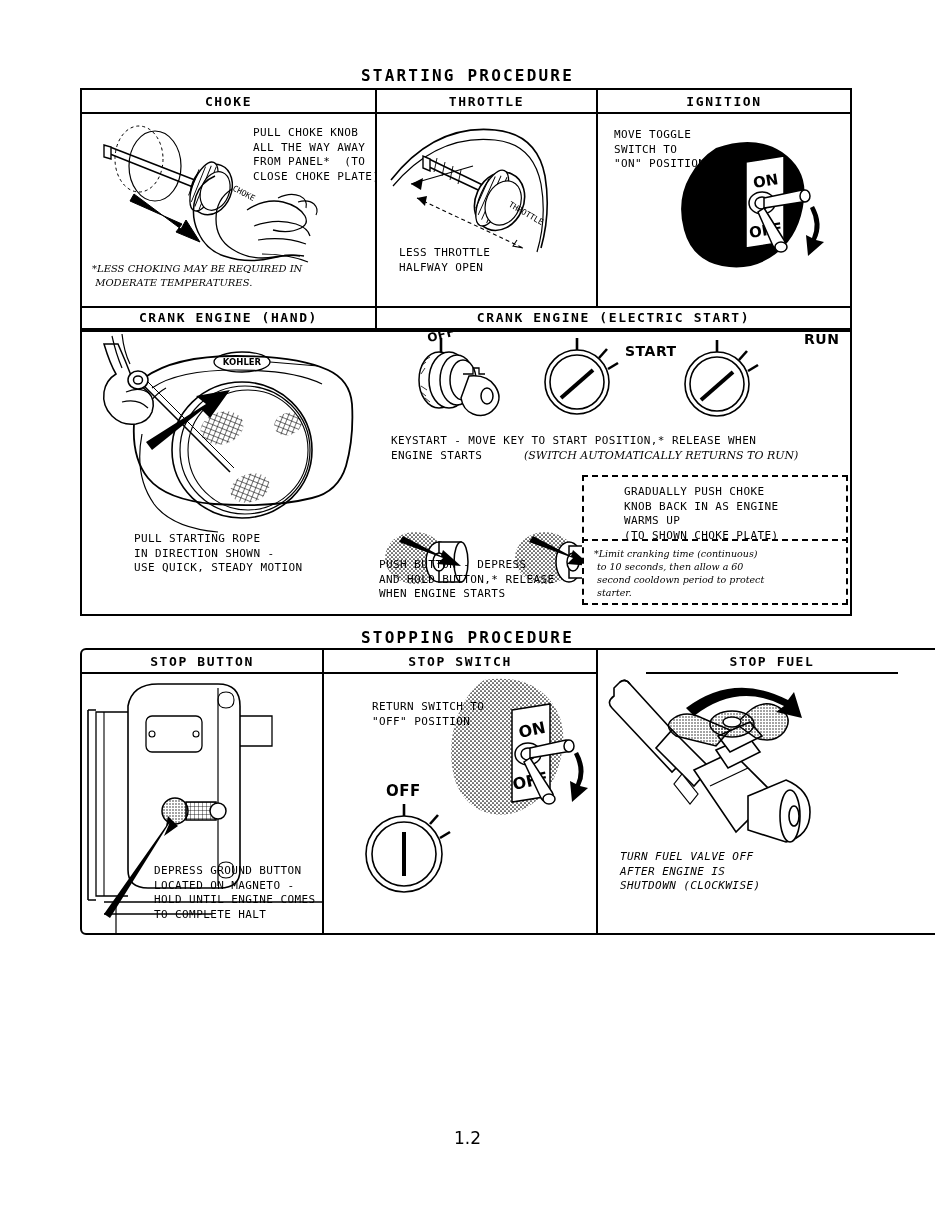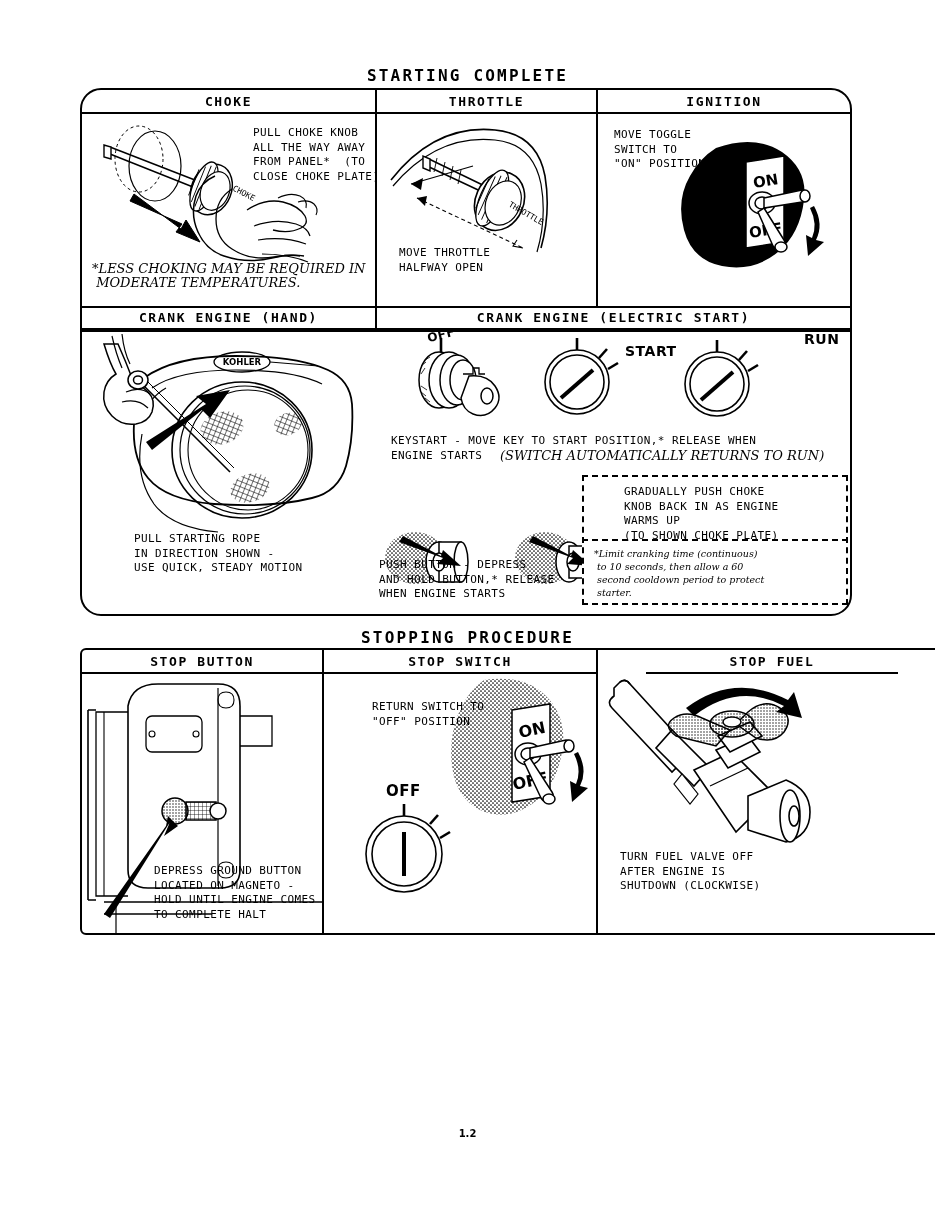--- a/index.html
+++ b/index.html
@@ -8,52 +8,52 @@
   .page{position:absolute;inset:0;}
 
   
   .sec-title{position:absolute;text-align:center;font-family:"DejaVu Sans Mono",monospace;
              font-weight:bold;font-size:16px;letter-spacing:2.2px;color:#000;width:100%;}
   #title-start{top:66px;}
   #title-stop{top:628px;}
 
   
   .tbl{position:absolute;border:2px solid #000;box-sizing:border-box;background:#fff;}
-  #tbl-start{left:80px;top:88px;width:772px;height:528px;border-radius:21px;}
+  #tbl-start{left:80px;top:88px;width:772px;height:528px;}
   #tbl-stop{left:80px;top:648px;width:905px;height:287px;border-radius:6px;}
 
   .hdr{position:absolute;box-sizing:border-box;border-bottom:2px solid #000;
        font-weight:bold;font-size:13px;letter-spacing:1.6px;
        display:flex;align-items:center;justify-content:center;height:24px;top:0;}
   .vdiv{position:absolute;width:2px;background:#000;}
   .hdiv{position:absolute;height:2px;background:#000;}
 
   .cell{position:absolute;box-sizing:border-box;overflow:hidden;}
 
   
   .cap{position:absolute;font-family:"DejaVu Sans Mono",monospace;font-size:11px;
        line-height:14.5px;letter-spacing:.4px;white-space:pre;color:#000;}
   .cap-it{position:absolute;font-family:"DejaVu Serif","Liberation Serif",serif;
-       font-style:italic;font-size:13px;line-height:14px;white-space:pre;color:#000;}
+       font-style:italic;font-size:10px;line-height:14px;white-space:pre;color:#000;}
   .knoblbl{position:absolute;font-family:"DejaVu Sans","Liberation Sans",sans-serif;
        font-size:12px;font-weight:bold;letter-spacing:.5px;color:#000;}
 
   .dashbox{position:absolute;border:2px dashed #000;box-sizing:border-box;background:#fff;}
   .dashline{position:absolute;border-top:2px dashed #000;}
 
   #pagenum{position:absolute;top:1128px;width:100%;text-align:center;
-           font-family:"DejaVu Sans","Liberation Sans",sans-serif;font-size:10px;font-weight:bold;}
+           font-family:"DejaVu Sans","Liberation Sans",sans-serif;font-size:17px;font-weight:normal;}
   svg{display:block;overflow:visible;}
 </style>
 </head>
 <body>
 
 <div class="page">
 
-  <div class="sec-title" id="title-start">STARTING  COMPLETE</div>
+  <div class="sec-title" id="title-start">STARTING  PROCEDURE</div>
 
   <div class="tbl" id="tbl-start">
 
     <div class="hdr" style="left:0;width:293px;">CHOKE</div>
     <div class="hdr" style="left:295px;width:219px;">THROTTLE</div>
     <div class="hdr" style="left:516px;width:252px;">IGNITION</div>
     <div class="vdiv" style="left:293px;top:0;height:24px;"></div>
     <div class="vdiv" style="left:514px;top:0;height:24px;"></div>
 
     <div class="cell" style="left:0;top:24px;width:293px;height:192px;">
@@ -126,21 +126,21 @@
         </g>
 
         <g stroke="#000" stroke-width="1.1" fill="none">
           <path d="M34 70 L96 52" stroke-dasharray="0"></path>
           <path d="M34 70 L46 64 L44 76 Z" fill="#000" stroke="none"></path>
           <path d="M40 84 L146 134" stroke-dasharray="4,3"></path>
           <path d="M40 84 L50 82 L48 92 Z" fill="#000" stroke="none"></path>
           <path d="M146 134 L136 132 L140 126"></path>
         </g>
       </svg>
-      <div class="cap" style="left:22px;top:132px;">MOVE THROTTLE
+      <div class="cap" style="left:22px;top:132px;">LESS THROTTLE
 HALFWAY OPEN</div>
     </div>
 
     <div class="cell" style="left:516px;top:24px;width:252px;height:192px;">
       <svg width="252" height="192" viewBox="0 0 252 192">
         <defs>
           <pattern id="stip1" width="4" height="4" patternUnits="userSpaceOnUse">
             <circle cx="1" cy="1" r="0168" fill="#000"></circle>
             <circle cx="1" cy="1" r="0.85" fill="#000"></circle>
             <circle cx="3" cy="3" r="0.85" fill="#000"></circle>
@@ -314,21 +314,21 @@
           <path d="M152 212 L196 228 L190 234 L214 236 L196 220 L194 226 L156 206 Z"></path>
         </g>
       </svg>
 
       <div class="knoblbl" style="left:50px;top:-2px;transform:rotate(-14deg);">OFF</div>
       <div class="knoblbl" style="left:248px;top:13px;font-size:14px;">START</div>
       <div class="knoblbl" style="left:383px;top:1px;font-size:14px;margin-left:44px;">RUN</div>
 
       <div class="cap" style="left:14px;top:104px;">KEYSTART - MOVE KEY TO START POSITION,* RELEASE WHEN
 ENGINE STARTS</div>
-      <div class="cap-it" style="left:123px;top:119px;font-size:13px;">(SWITCH AUTOMATICALLY RETURNS TO RUN)</div>
+      <div class="cap-it" style="left:147px;top:119px;font-size:11px;">(SWITCH AUTOMATICALLY RETURNS TO RUN)</div>
 
       <div class="cap" style="left:2px;top:228px;">PUSH BUTTON - DEPRESS
 AND HOLD BUTTON,* RELEASE
 WHEN ENGINE STARTS</div>
 
       <div class="dashbox" style="left:205px;top:145px;width:266px;height:130px;">
         <div class="cap" style="left:40px;top:8px;">GRADUALLY PUSH CHOKE
 KNOB BACK IN AS ENGINE
 WARMS UP
 (TO SHOWN CHOKE PLATE)</div>
@@ -477,20 +477,20 @@
           <path d="M78 62 q-14 -10 -2 -18 q12 -8 28 0 L132 56 L118 72 Z" fill="url(#stip5)"></path>
           <path d="M150 38 q16 -14 32 -4 q14 10 4 24 q-10 12 -28 6 L138 50 Z" fill="url(#stip5)"></path>
           <ellipse cx="134" cy="50" rx="22" ry="13" fill="url(#stip5)"></ellipse>
           <ellipse cx="134" cy="48" rx="9" ry="5" fill="#fff"></ellipse>
         </g>
 
         <g fill="#000" stroke="none">
           <path d="M88 34 q48 -36 102 -8 l6 -8 l8 26 l-26 -6 l8 -6 q-46 -24 -90 10 Z"></path>
         </g>
       </svg>
-      <div class="cap" style="left:22px;top:176px;">TURN FUEL VALVE OFF
+      <div class="cap" style="left:22px;top:176px;font-style:italic;">TURN FUEL VALVE OFF
 AFTER ENGINE IS
 SHUTDOWN (CLOCKWISE)</div>
     </div>
   </div>
 
   <div id="pagenum">1.2</div>
 </div>
 
 </body></html>

